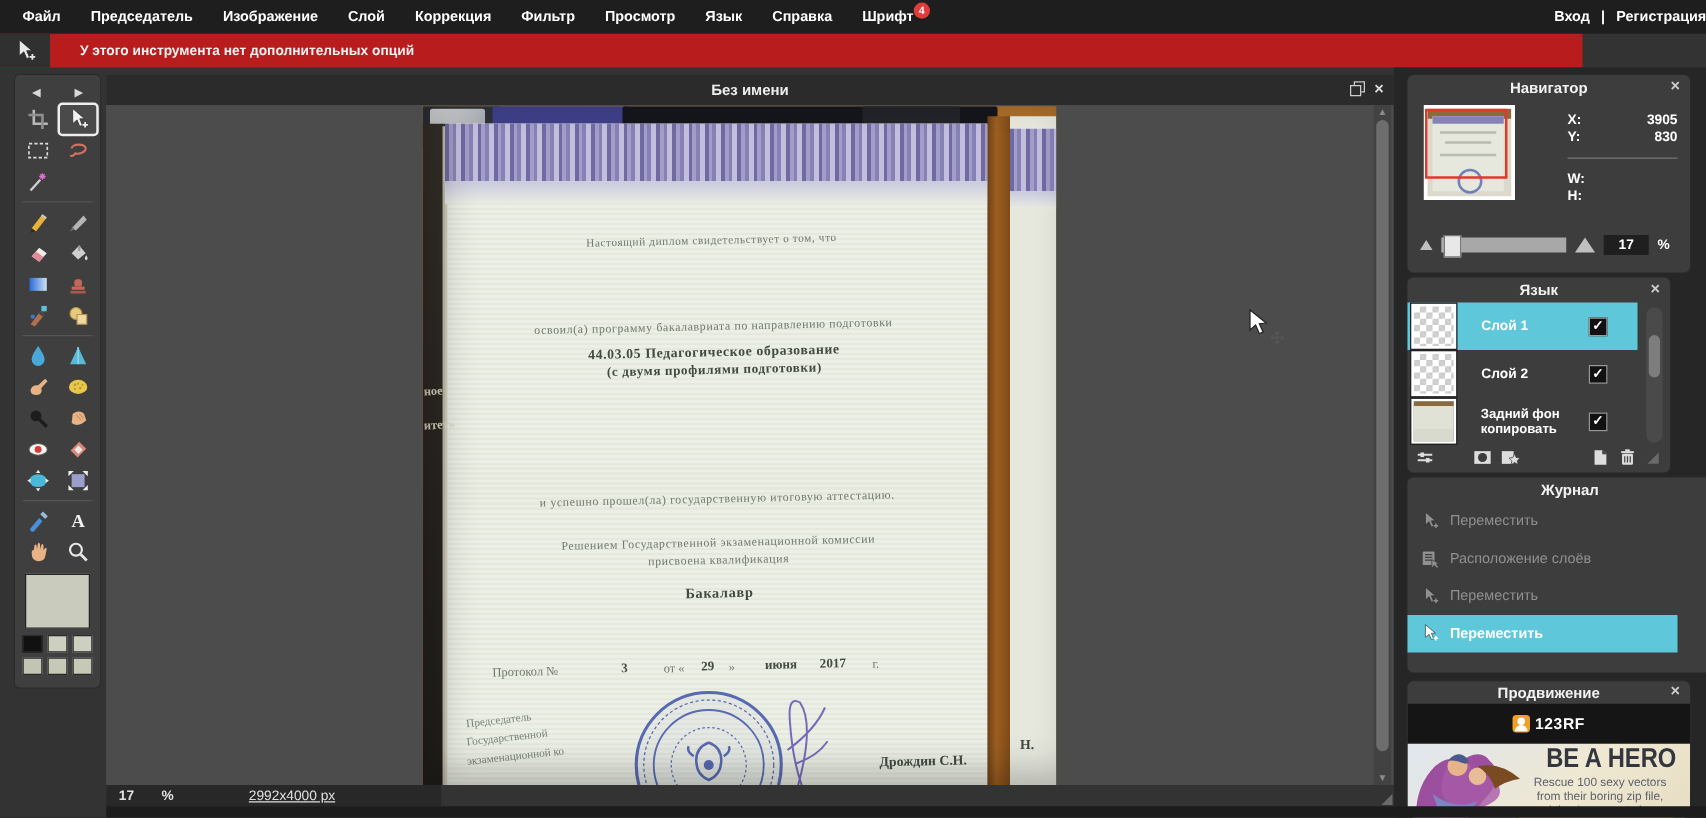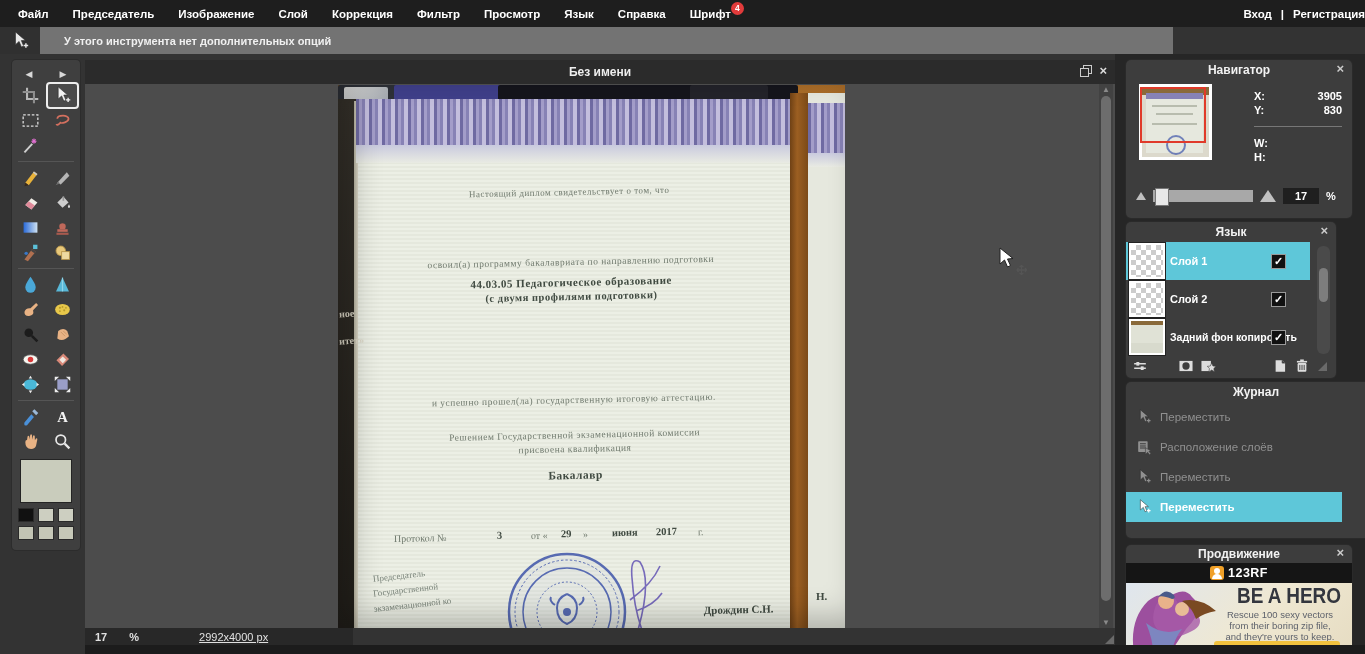--- a/index.html
+++ b/index.html
@@ -8,21 +8,21 @@
   
   .menubar{position:absolute;left:0;top:0;width:1365px;height:27px;background:#1e1e1e;
            display:flex;align-items:center;color:#fff;font-size:11.5px;font-weight:bold;}
   .menubar .items{display:flex;gap:24px;padding-left:18px;align-items:center;}
   .menu-item{cursor:default;position:relative;}
   .badge{position:absolute;top:-6px;right:-13px;width:13px;height:13px;border-radius:50%;
          background:#e23b3b;color:#fff;font-size:8.5px;font-weight:bold;display:flex;
          align-items:center;justify-content:center;}
   .auth{margin-left:auto;display:flex;gap:9px;align-items:center;}
   
-  .optionsbar{position:absolute;left:0;top:27px;width:1173px;height:27px;background:#737373;
+  .optionsbar{position:absolute;left:0;top:27px;width:1266px;height:27px;background:#b91c1c;
               display:flex;align-items:center;color:#f0f0f0;font-size:11px;font-weight:bold;}
   .optionsbar .ticon{width:40px;height:27px;background:#303030;display:flex;align-items:center;justify-content:center;}
   .optionsbar .msg{margin-left:24px;}
   
   .palette{position:absolute;left:12px;top:60px;width:68px;background:#3f3f3f;border-radius:4px;
            padding:4px 0 6px 0;box-shadow:0 0 0 1px #2c2c2c;}
   .parrows{display:flex;justify-content:space-around;color:#d8d8d8;font-size:9px;height:20px;align-items:center;}
   .trow{display:flex;gap:3px;justify-content:center;margin-bottom:2px;}
   .tool{width:29px;height:23px;display:flex;align-items:center;justify-content:center;border-radius:2px;}
   .tool svg{width:19px;height:19px;}
@@ -91,37 +91,37 @@
   .zbox{width:36px;height:16px;background:#1f1f1f;color:#fff;font-size:11px;font-weight:bold;
         display:flex;align-items:center;justify-content:center;}
   
   .lrow{position:relative;height:38px;display:flex;align-items:center;}
   .lrow.sel{background:#5ec7d9;}
   .lthumb{width:32px;height:32px;margin-left:3px;background:#fff;border:2px solid #fff;outline:1px solid #222;}
   .checker{background-color:#fff;background-image:linear-gradient(45deg,#ccc 25%,transparent 25%,transparent 75%,#ccc 75%),
            linear-gradient(45deg,#ccc 25%,transparent 25%,transparent 75%,#ccc 75%);
            background-size:10px 10px;background-position:0 0,5px 5px;}
   .lphoto{background:linear-gradient(180deg,#8a6a3a 0 12%,#e0e2d6 12% 70%,#d8dacd 70%);}
-  .llabel{margin-left:5px;font-size:11px;font-weight:bold;color:#fff;}
+  .llabel{margin-left:20px;font-size:11px;font-weight:bold;color:#fff;}
   .cb{position:absolute;right:28px;top:12px;width:13px;height:13px;background:#111;border:1px solid #999;
       color:#fff;font-size:11px;line-height:13px;text-align:center;font-weight:bold;}
   .lscroll{position:absolute;right:6px;top:24px;width:13px;height:108px;background:#4a4a4a;border-radius:6px;}
   .lscroll .thumb{position:absolute;left:2px;top:22px;width:9px;height:34px;background:#7d7d7d;border-radius:5px;}
   .lbar{position:absolute;left:0;bottom:0;width:100%;height:24px;display:flex;align-items:center;gap:6px;padding-left:6px;box-sizing:border-box;}
   .lbar svg{width:16px;height:16px;}
   
   .hitem{position:relative;height:30px;display:flex;align-items:center;gap:8px;padding-left:10px;
          color:#909090;font-size:11.5px;}
   .hitem svg{width:16px;height:16px;}
   .hitem.active{background:#5ec7d9;color:#fff;font-weight:bold;width:206px;}
   .hscroll{position:absolute;right:4px;top:24px;width:13px;height:108px;}
   .hscroll .thumb{position:absolute;left:2px;top:72px;width:9px;height:24px;background:#7d7d7d;border-radius:5px;}
   .harr{color:#8a8a8a;font-size:8px;text-align:center;width:13px;}
   
-  .brandstrip{height:20px;background:#151515;display:flex;align-items:center;justify-content:center;gap:4px;}
+  .brandstrip{height:32px;background:#151515;display:flex;align-items:center;justify-content:center;gap:4px;}
   .brandsq{width:14px;height:14px;background:#f0a028;border-radius:3px;position:relative;}
   .brandsq:before{content:"";position:absolute;left:4px;top:2px;width:6px;height:6px;border-radius:50%;background:#fff;}
   .brandsq:after{content:"";position:absolute;left:2px;top:8px;width:10px;height:5px;border-radius:5px 5px 0 0;background:#fff;}
   .brandname{color:#fff;font-weight:bold;font-size:12.5px;letter-spacing:0.5px;}
   .ad{position:relative;height:71px;background:linear-gradient(135deg,#dfe6ee 0%,#efe8d2 55%,#e6dcc2 100%);overflow:hidden;}
   .adhead{position:absolute;left:102px;top:2px;width:122px;text-align:center;font-size:19px;font-weight:800;
           color:#33363e;letter-spacing:0px;transform:scaleY(1.15);font-family:"Liberation Sans",sans-serif;}
   .adline{position:absolute;left:84px;width:140px;text-align:center;font-size:9.5px;color:#5d616b;}
   .adbtn{position:absolute;left:88px;top:58px;width:126px;height:20px;background:#f2c23e;border-radius:3px;
          color:#4a3a10;font-size:10px;font-weight:bold;display:flex;align-items:center;justify-content:center;}

